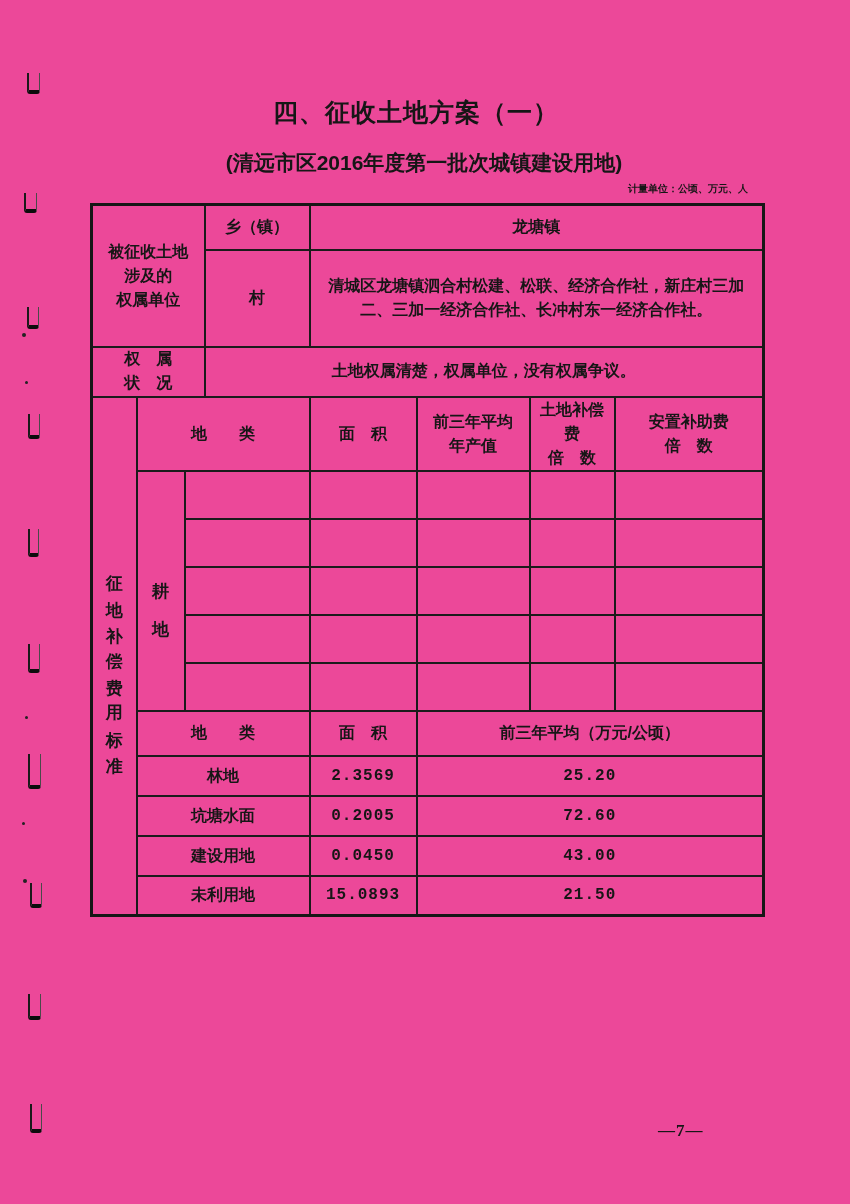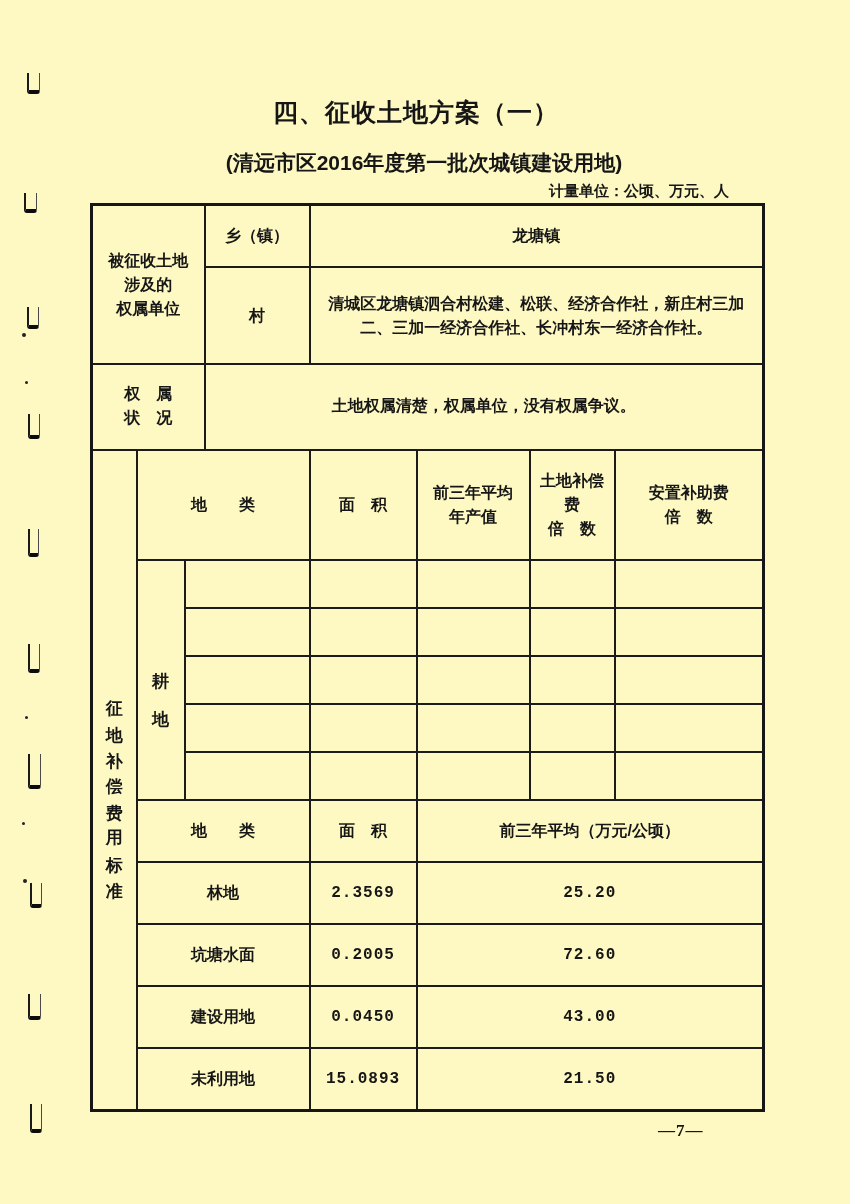--- a/index.html
+++ b/index.html
@@ -1,21 +1,21 @@
 <!DOCTYPE html>
 <html><head>
 <meta charset="utf-8">
 <style>
   * { margin: 0; padding: 0; box-sizing: border-box; }
   html, body { background: #e8e8e6; }
   .page {
     position: relative;
     width: 850px;
     height: 1204px;
-    background: #fef9c3;
+    background: #ec4899;
     overflow: hidden;
     font-family: "Liberation Sans", sans-serif;
     color: #161616;
   }
   .title {
     position: absolute;
     top: 96px; left: 0; width: 832px;
     text-align: center;
     font-size: 25px;
     font-weight: 700;
@@ -23,22 +23,22 @@
   }
   .subtitle {
     position: absolute;
     top: 149px; left: 0; width: 848px;
     text-align: center;
     font-size: 21px;
     font-weight: 700;
   }
   .unit-note {
     position: absolute;
-    top: 182px; right: 121px;
-    font-size: 15px;
+    top: 182px; right: 102px;
+    font-size: 10px;
     font-weight: 700;
   }
   .page-number {
     position: absolute;
     top: 1121px; left: 658px;
     font-size: 17px;
     font-weight: 600;
     letter-spacing: 1px;
     font-family: "Liberation Serif", serif;
   }
@@ -49,21 +49,21 @@
     border-collapse: collapse;
     table-layout: fixed;
     border: 3px solid #161616;
   }
   table.doc-table td {
     border: 2px solid #1b1b1b;
     font-size: 16px;
     font-weight: 700;
     text-align: center;
     vertical-align: middle;
-    padding: 18px 4px;
+    padding: 0 4px;
     line-height: 1.5;
     overflow: hidden;
   }
   td.left { text-align: left; padding: 2px 10px; }
   .pre { white-space: pre-line; }
   td.num {
     font-family: Liberation Mono, monospace;
     font-size: 17px;
     font-weight: 600;
     letter-spacing: 1px;

